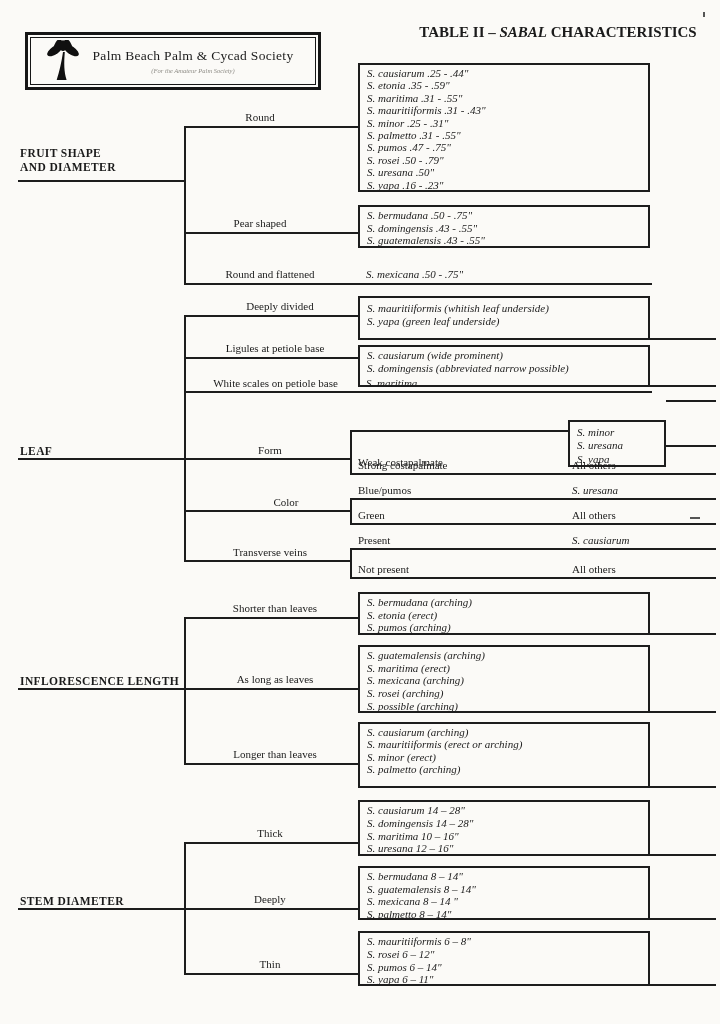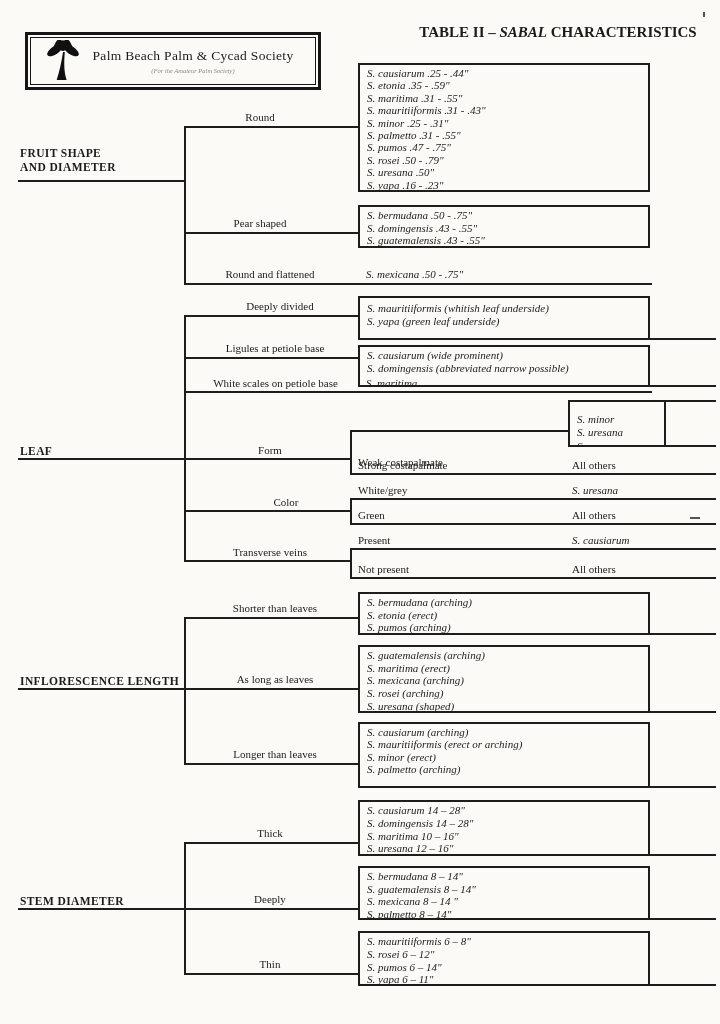--- a/index.html
+++ b/index.html
@@ -115,38 +115,38 @@
   <div class="hline" style="left:184px;top:391px;width:468px;"></div>
   <div class="blabel" style="left:193px;top:377px;width:165px;">White scales on petiole base</div>
   <div class="llabel it" style="left:366px;top:377px;">S. maritima</div>
 
   <div class="hline" style="left:18px;top:458px;width:334px;"></div>
   <div class="blabel" style="left:220px;top:444px;width:100px;">Form</div>
   <div class="vline" style="left:350px;top:430px;height:45px;"></div>
 
   <div class="hline" style="left:350px;top:430px;width:218px;"></div>
   <div class="llabel" style="left:358px;top:416px;margin-top:40px;">Weak costapalmate</div>
-  <div class="sbox" style="left:568px;top:400px;width:98px;height:47px;line-height:13.4px;padding-top:11px;">
+  <div class="sbox" style="left:568px;top:420px;width:98px;height:47px;line-height:13.4px;padding-top:4px;">
       <div class="sline">S. minor</div>
       <div class="sline">S. uresana</div>
       <div class="sline">S. yapa</div>
     </div>
   <div class="hline" style="left:666px;top:400px;width:50px;"></div>
   <div class="hline" style="left:666px;top:445px;width:50px;"></div>
 
   <div class="hline" style="left:350px;top:473px;width:366px;"></div>
   <div class="llabel" style="left:358px;top:459px;">Strong costapalmate</div>
   <div class="rcol" style="left:572px;top:459px;">All others</div>
 
   <div class="hline" style="left:184px;top:510px;width:168px;"></div>
   <div class="blabel" style="left:236px;top:496px;width:100px;">Color</div>
   <div class="vline" style="left:350px;top:498px;height:27px;"></div>
 
   <div class="hline" style="left:350px;top:498px;width:366px;"></div>
-  <div class="llabel" style="left:358px;top:484px;">White/grey</div>
+  <div class="llabel" style="left:358px;top:484px;">Blue/pumos</div>
   <div class="rcol it" style="left:572px;top:484px;">S. uresana</div>
 
   <div class="hline" style="left:350px;top:523px;width:366px;"></div>
   <div class="llabel" style="left:358px;top:509px;">Green</div>
   <div class="rcol" style="left:572px;top:509px;">All others</div>
 
   <div class="hline" style="left:184px;top:560px;width:168px;"></div>
   <div class="blabel" style="left:195px;top:546px;width:150px;">Transverse veins</div>
   <div class="vline" style="left:350px;top:548px;height:31px;"></div>
 
@@ -172,21 +172,21 @@
     </div>
   <div class="hline" style="left:650px;top:633px;width:66px;"></div>
 
   <div class="hline" style="left:18px;top:688px;width:340px;"></div>
   <div class="blabel" style="left:205px;top:673px;width:140px;">As long as leaves</div>
   <div class="sbox" style="left:358px;top:645px;width:292px;height:68px;line-height:12.7px;">
       <div class="sline">S. guatemalensis (arching)</div>
       <div class="sline">S. maritima (erect)</div>
       <div class="sline">S. mexicana (arching)</div>
       <div class="sline">S. rosei (arching)</div>
-      <div class="sline">S. uresana (shaped)</div>
+      <div class="sline">S. possible (arching)</div>
     </div>
   <div class="hline" style="left:650px;top:711px;width:66px;"></div>
 
   <div class="hline" style="left:184px;top:763px;width:174px;"></div>
   <div class="blabel" style="left:200px;top:748px;width:150px;">Longer than leaves</div>
   <div class="sbox" style="left:358px;top:722px;width:292px;height:66px;line-height:12.4px;">
       <div class="sline">S. causiarum (arching)</div>
       <div class="sline">S. mauritiiformis (erect or arching)</div>
       <div class="sline">S. minor (erect)</div>
       <div class="sline">S. palmetto (arching)</div>

